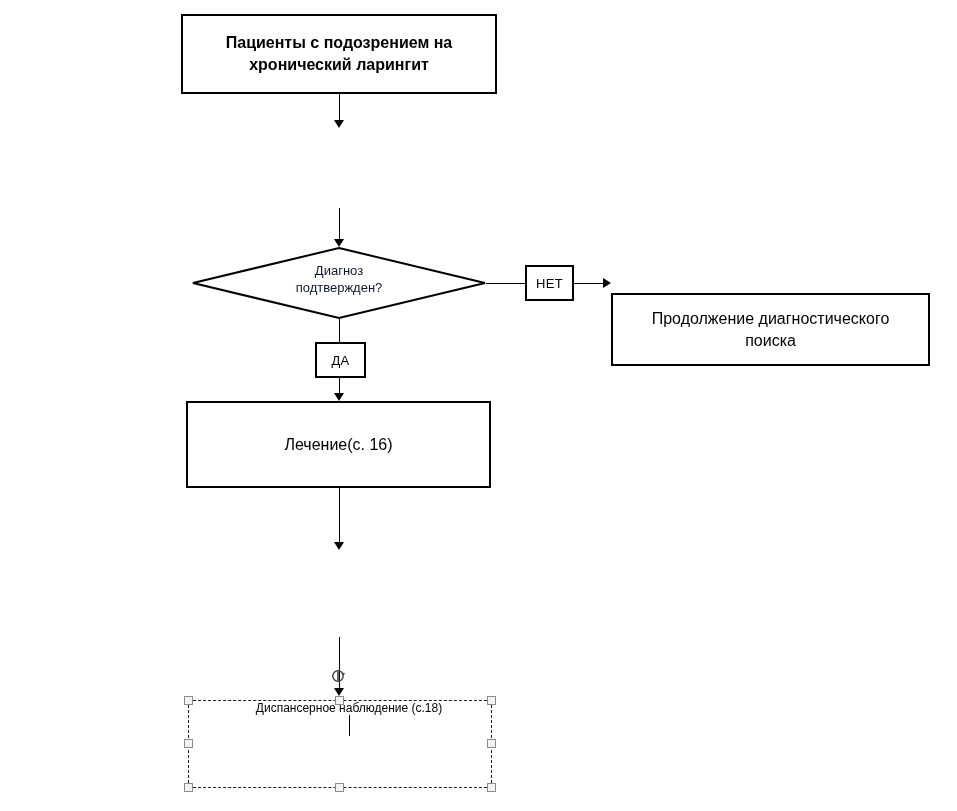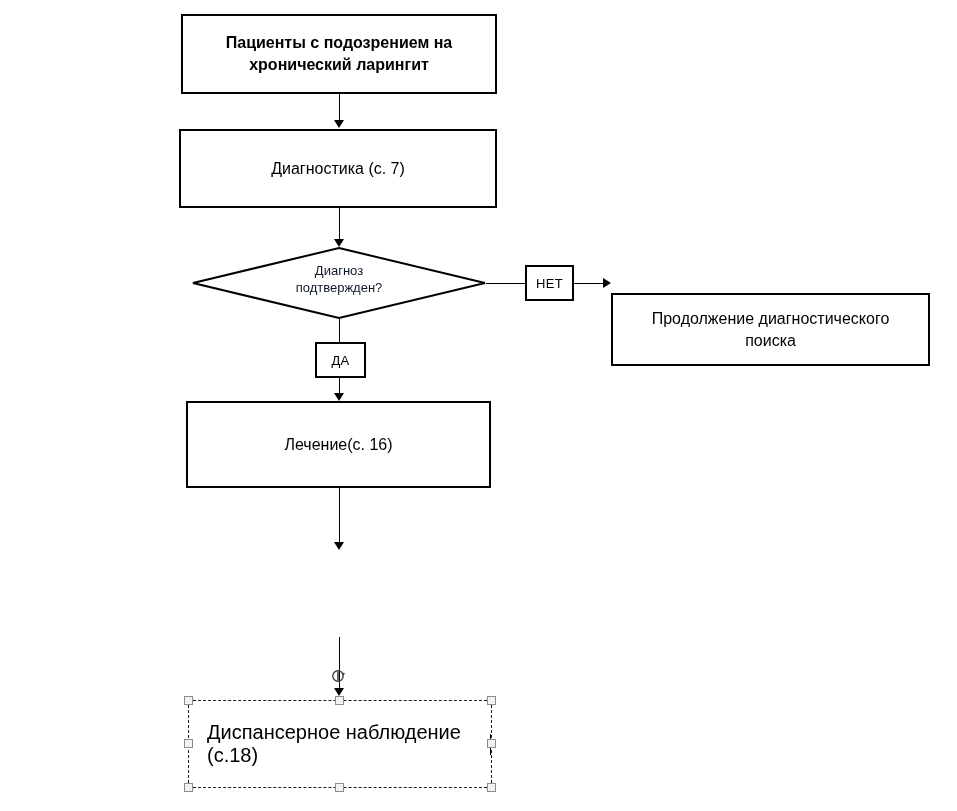--- a/index.html
+++ b/index.html
@@ -99,23 +99,24 @@
 
   
   .selected-box {
     position: absolute;
     box-sizing: border-box;
     background: #ffffff;
     border: 1px dashed #1a1a1a;
     display: flex;
     align-items: center;
     justify-content: flex-start;
-    font-size: 20px;
+    font-size: 12px;
     color: #000000;
     padding-left: 18px;
+    flex-direction: column;
   }
   .selected-box .txt { position: relative; }
   .caret {
     display: inline-block;
     width: 1px;
     height: 21px;
     background: #000000;
     vertical-align: -4px;
     margin-left: 1px;
   }
@@ -142,23 +143,20 @@
 <div id="canvas">
 
   <div class="node-box" style="left:181px; top:14px; width:316px; height:80px;">
     <span style="white-space:pre-line;font-weight:bold;">Пациенты с подозрением на
 хронический ларингит</span>
   </div>
 
   <div class="conn v" style="left:339px; top:94px; height:27px;"></div>
   <div class="arrowhead down" style="left:334px; top:120px;"></div>
 
-  <div class="node-box" style="left:179px; top:129px; width:318px; height:79px;">
-    <span style="white-space:pre-line;">Диагностика (с. 7)</span>
-  </div>
 
   <div class="conn v" style="left:339px; top:208px; height:32px;"></div>
   <div class="arrowhead down" style="left:334px; top:239px;"></div>
 
   <div class="diamond-wrap" style="left:192px; top:247px; width:294px; height:72px;">
     <svg width="294" height="72" viewBox="0 0 294 72">
       <polygon points="147,1 293,36 147,71 1,36" fill="#ffffff" stroke="#000000" stroke-width="2"></polygon>
     </svg>
     <div class="diamond-label" style="top:16px;">Диагноз
 подтвержден?</div>

